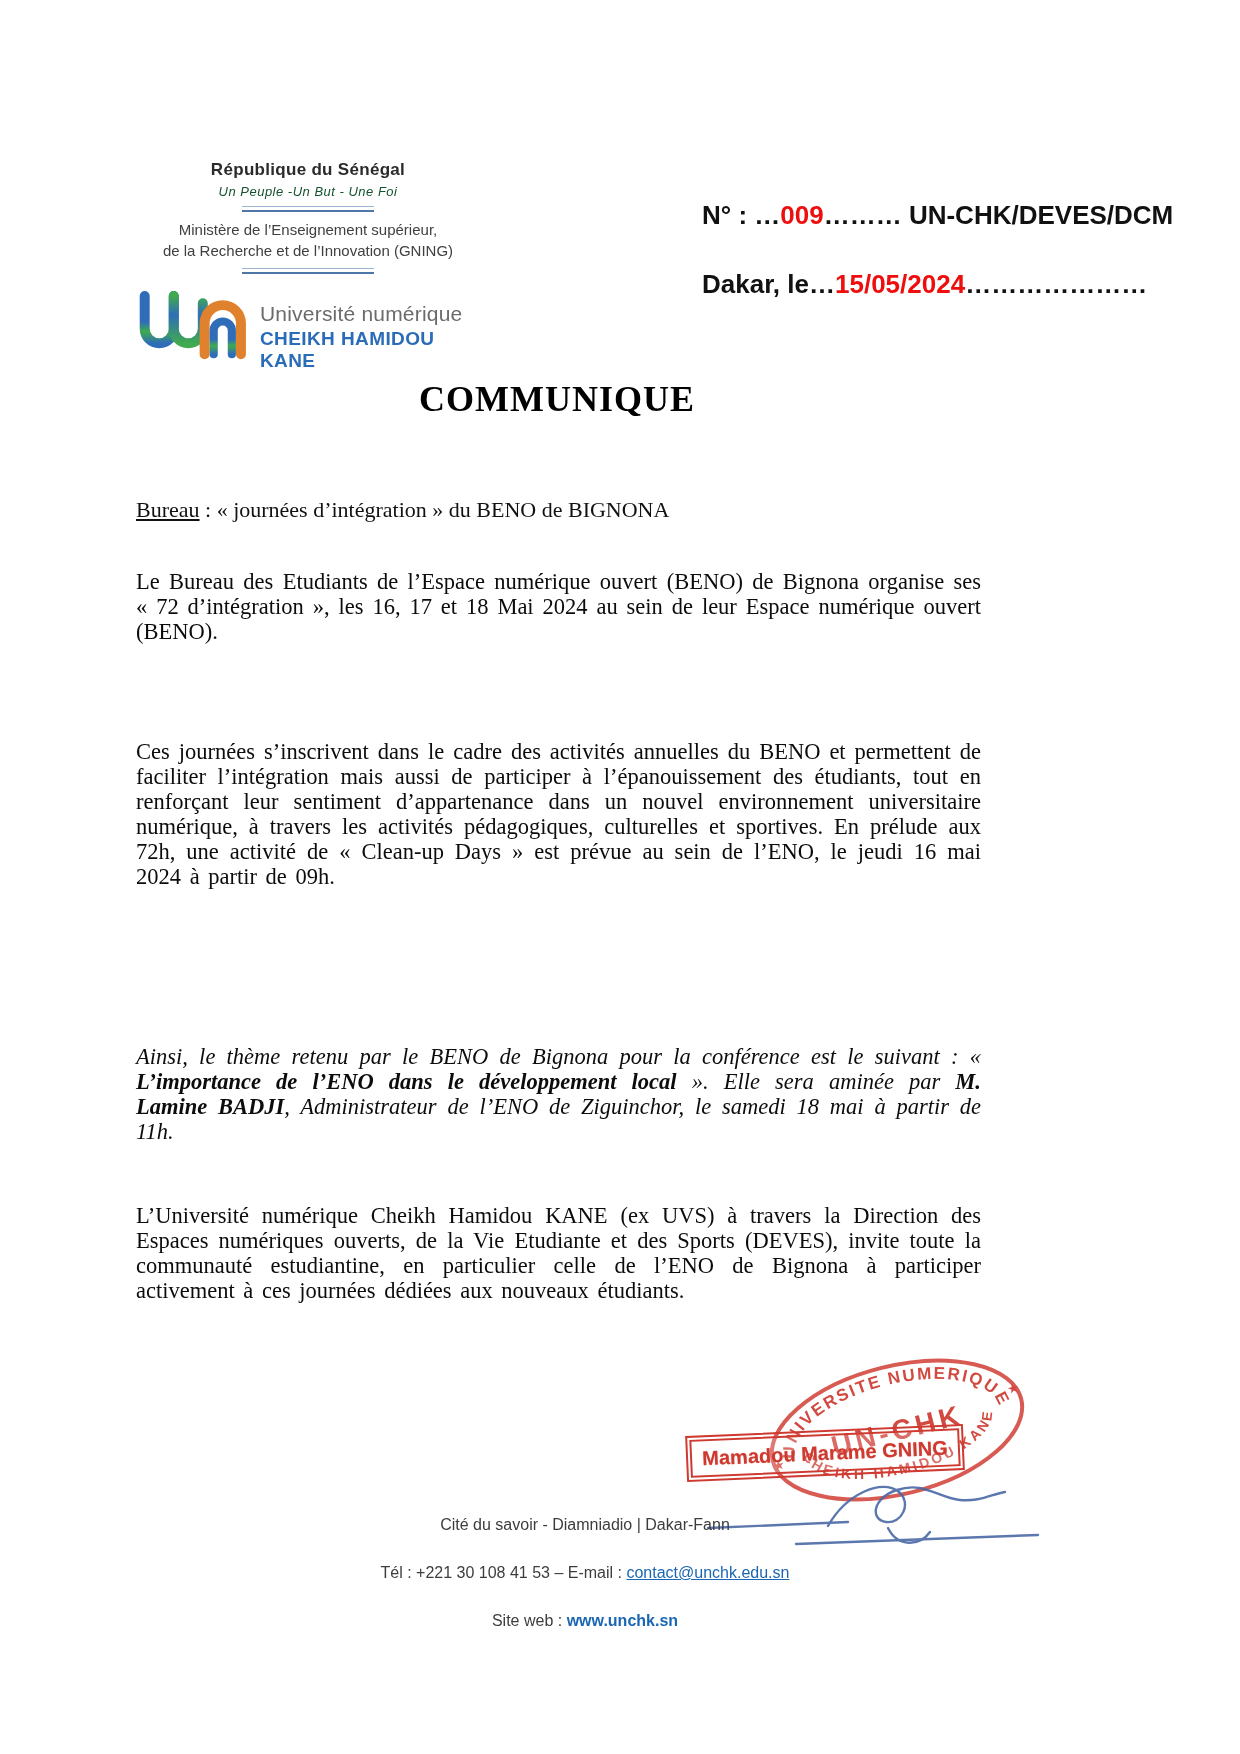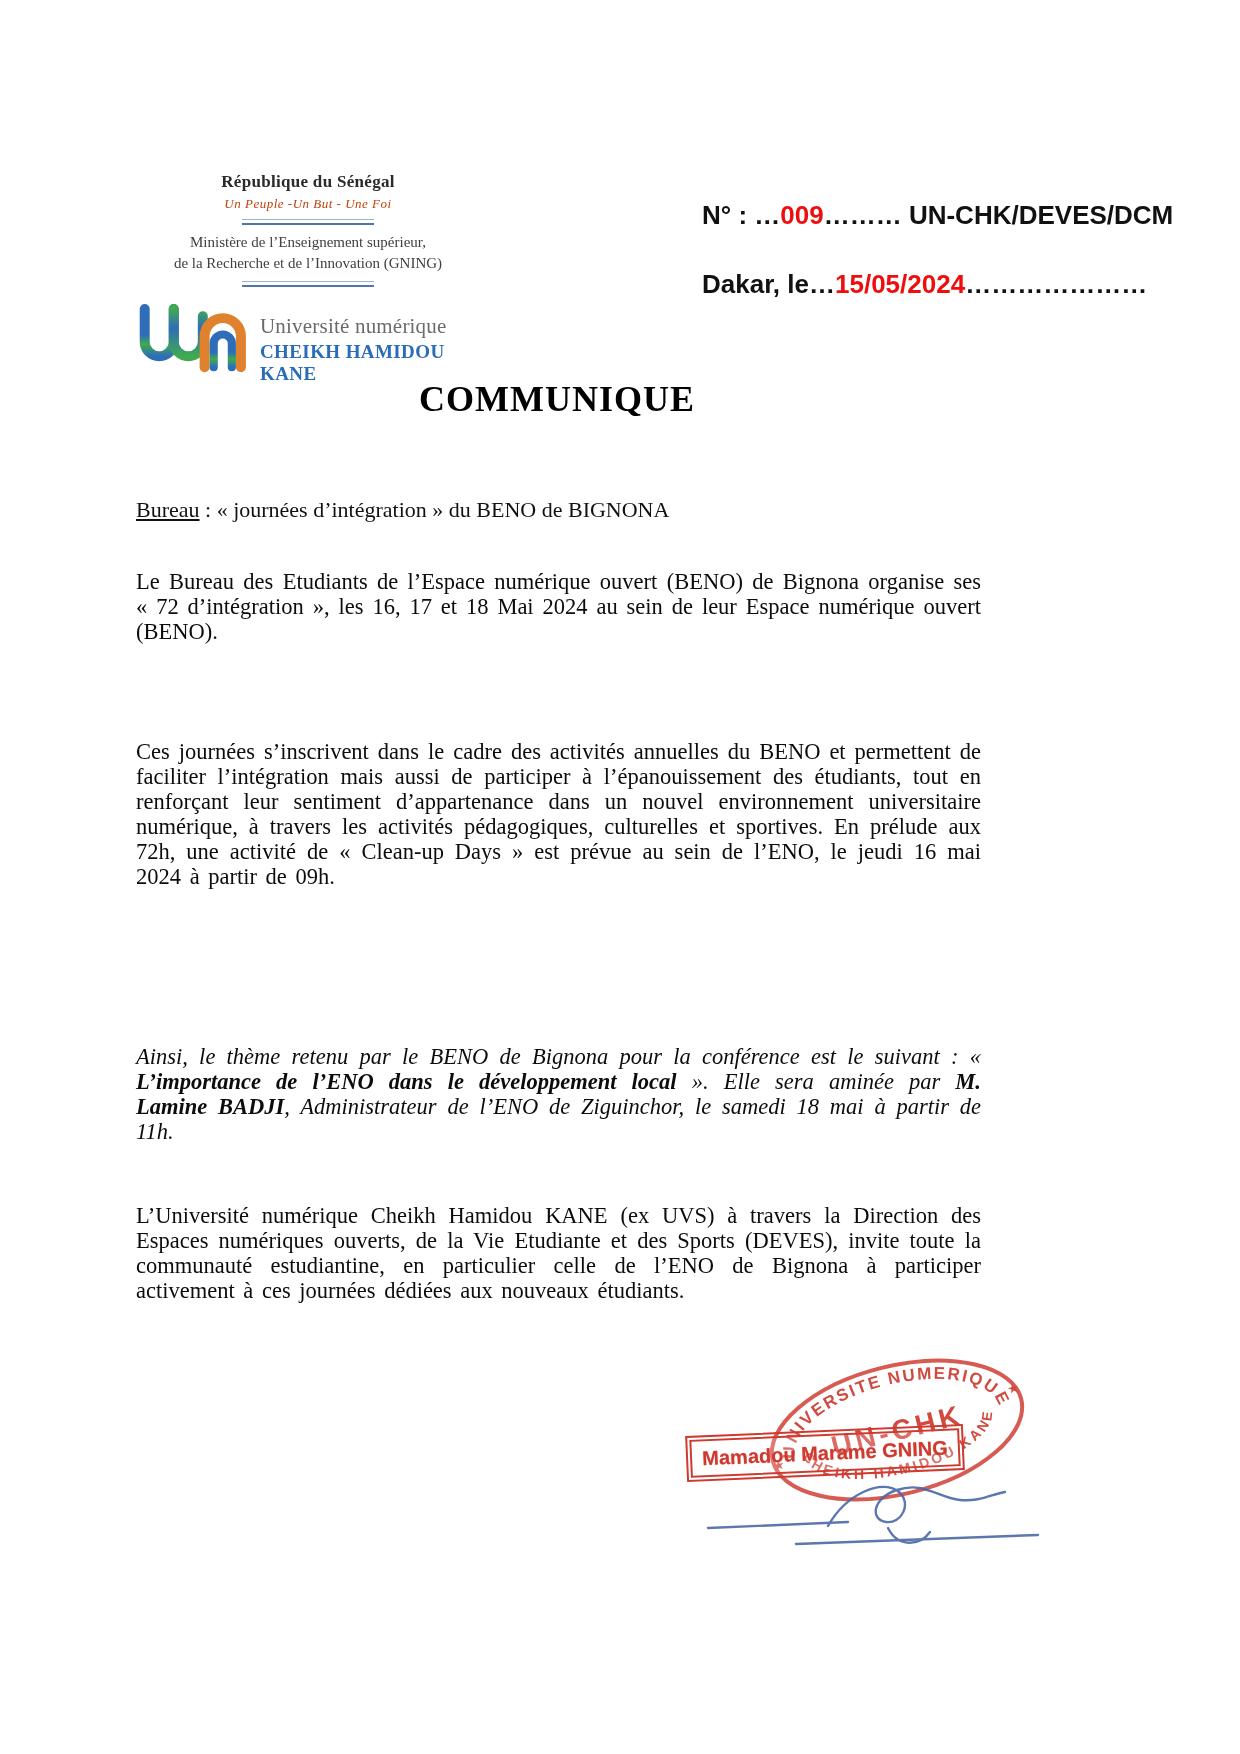--- a/index.html
+++ b/index.html
@@ -1,23 +1,23 @@
 <!DOCTYPE html>
 <html><head>
 <meta charset="utf-8">
 <style>
   html,body{margin:0;padding:0;background:#fff;}
   .page{position:relative;width:1240px;height:1754px;background:#ffffff;overflow:hidden;
         font-family:"Liberation Serif", serif;color:#111;}
 
   
-  .header-left{position:absolute;left:132px;top:172px;width:352px;text-align:center;
-               font-family:Liberation Serif, serif;}
+  .header-left{position:absolute;left:132px;top:160px;width:352px;text-align:center;
+               font-family:Liberation Sans, sans-serif;}
   .republic{font-size:17px;font-weight:bold;color:#2b2b2b;letter-spacing:.3px;}
-  .motto{font-size:13px;font-style:italic;color:#c2410c;margin-top:4px;letter-spacing:.5px;}
+  .motto{font-size:13px;font-style:italic;color:#14532d;margin-top:4px;letter-spacing:.5px;}
   .hdr-divider{width:132px;margin:7px auto 7px auto;height:3px;
                border-top:1px solid #9db3d2;border-bottom:2px solid #4f76ab;}
   .ministry{font-size:15px;color:#404040;line-height:21px;}
   .logo-row{display:flex;align-items:flex-end;justify-content:flex-start;margin-top:10px;text-align:left;}
   .logo-text{margin-left:10px;}
   .uni-line1{font-size:21px;color:#6b6b6b;letter-spacing:.2px;}
   .uni-line2{font-size:19px;font-weight:bold;color:#2b6cb8;letter-spacing:.4px;margin-top:2px;}
 
   
   .header-right{position:absolute;left:702px;top:200px;width:400px;
@@ -145,14 +145,23 @@
 
   <svg class="signature" viewBox="0 0 370 110">
     <g fill="none" stroke="#4a69a5" stroke-width="2.4" stroke-linecap="round" opacity=".9">
       <path d="M8,76 L148,70"></path>
       <path d="M96,92 L338,83"></path>
       <path d="M128,74 C146,42 182,26 199,40 C212,51 202,72 186,70 C170,68 172,46 197,38 C224,29 238,46 260,48 C280,50 292,42 305,40"></path>
       <path d="M188,76 C198,96 220,94 230,80"></path>
     </g>
   </svg>
 
+  <div class="footer">
+    <div class="footer-line">Cité du savoir - Diamniadio | Dakar-Fann</div>
+    <div class="footer-line">
+      <span>Tél : +221 30 108 41 53 – E-mail : </span><a class="email-link">contact@unchk.edu.sn</a>
+    </div>
+    <div class="footer-line">
+      <span>Site web : </span><a class="site-link">www.unchk.sn</a>
+    </div>
+  </div>
 
 </div>
 
 </body></html>

